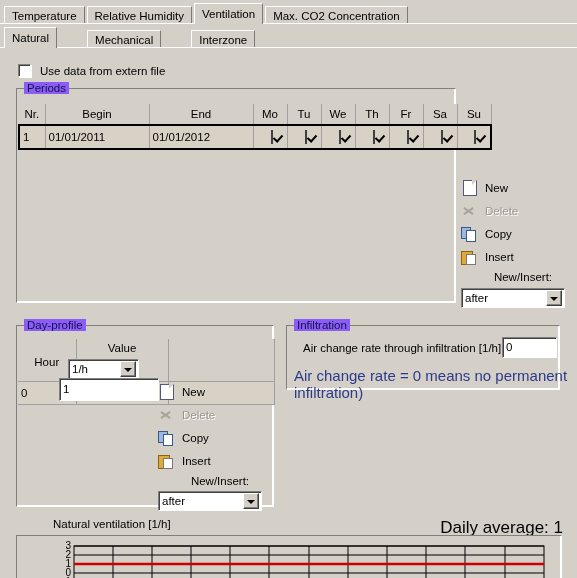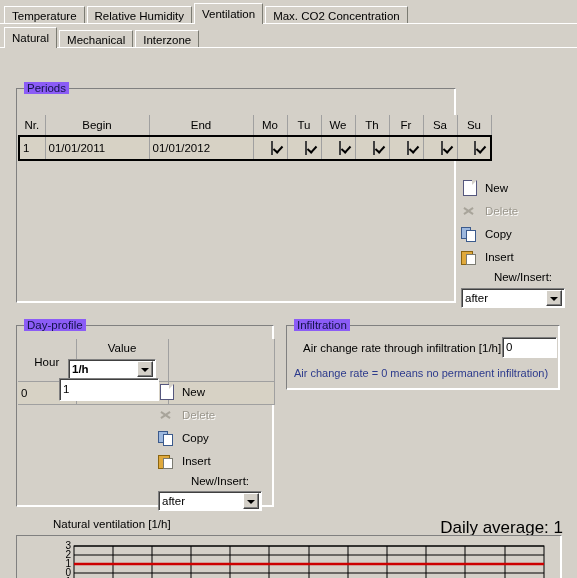--- a/index.html
+++ b/index.html
@@ -20,21 +20,21 @@
   .tabstrip {
     position: absolute;
     left: 0; right: 0;
     height: 22px;
     display: flex;
     align-items: flex-end;
     padding-left: 4px;
     box-sizing: border-box;
   }
   .tabstrip-outer { top: 2px; }
-  .tabstrip-inner { top: 26px; }
+  .tabstrip-inner { top: 26px; gap: 28px; }
   .tab {
     height: 18px;
     line-height: 18px;
     padding: 0 7px;
     background: #d4d0c8;
     border-top: 1px solid #ffffff;
     border-left: 1px solid #ffffff;
     border-right: 1px solid #7b7b72;
     border-bottom: none;
     box-sizing: border-box;
@@ -142,21 +142,21 @@
     border-top: none;
     border-left: none;
     height: 22px;
     padding: 0 0 0 3px;
     background: #d7d2c5;
     color: #000;
   }
 
   #periods-table {
     position: absolute;
-    left: 1px; top: 26px;
+    left: 1px; top: 15px;
     width: 436px;
     padding-left: 36px;
   }
   #periods-table tbody tr.selected td {
     border-top: 2px solid #000;
     border-bottom: 2px solid #000;
     background: #d7d2c5;
   }
   #periods-table tbody tr.selected td:first-child { border-left: 2px solid #000; }
   #periods-table tbody tr.selected td:last-child { border-right: 2px solid #000; }
@@ -307,21 +307,21 @@
     position: absolute;
     left: 3px; top: 6px;
     width: 0; height: 0;
     border-left: 4px solid transparent;
     border-right: 4px solid transparent;
     border-top: 4px solid #000;
   }
 
   #periods-newinsert-combo { position: absolute; left: 461px; top: 240px; width: 104px; }
   #dayprofile-newinsert-combo { position: absolute; left: 158px; top: 443px; width: 104px; }
-  #value-unit-combo { position: absolute; left: 68px; top: 311px; width: 88px; font-weight: bold; }
+  #value-unit-combo { position: absolute; left: 68px; top: 311px; width: 71px; }
 
   
   #dayprofile-table {
     position: absolute;
     left: 1px; top: 13px;
     width: 256px;
   }
   #dayprofile-table th.hour-h { width: 58px; }
   #dayprofile-table th.value-h { width: 92px; }
   #dayprofile-table th { height: 39px; vertical-align: top; padding-top: 3px; }
@@ -356,21 +356,21 @@
     border-bottom-color: #fff;
     box-shadow: inset 1px 1px 0 #404040;
     box-sizing: border-box;
     font-size: 11.5px;
     padding: 3px 0 0 3px;
   }
   .infil-note {
     position: absolute;
     left: 8px; top: 41px;
     color: #2c3a8c;
-    font-size: 11px;
+    font-size: 15px;
   }
 
   
   .chart-caption {
     position: absolute;
     left: 18px; top: 470px;
     font-size: 11.5px;
     margin-left: 35px;
   }
   .chart-avg {
@@ -408,20 +408,24 @@
 
 <div class="tabstrip tabstrip-inner">
   <div class="tab active">Natural</div>
   <div class="tab">Mechanical</div>
   <div class="tab">Interzone</div>
 </div>
 <div class="tabline tabline-inner"></div>
 
 <div class="page">
 
+  <div class="chk-row">
+    <span class="chkbox"></span>
+    <span class="chk-label">Use data from extern file</span>
+  </div>
 
   <div class="group" id="periods-group">
     <div class="group-inner"></div>
     <div class="group-title">Periods</div>
 
     <table class="grid" id="periods-table">
       <colgroup>
         <col style="width:26px">
           <col style="width:104px">
           <col style="width:104px">

